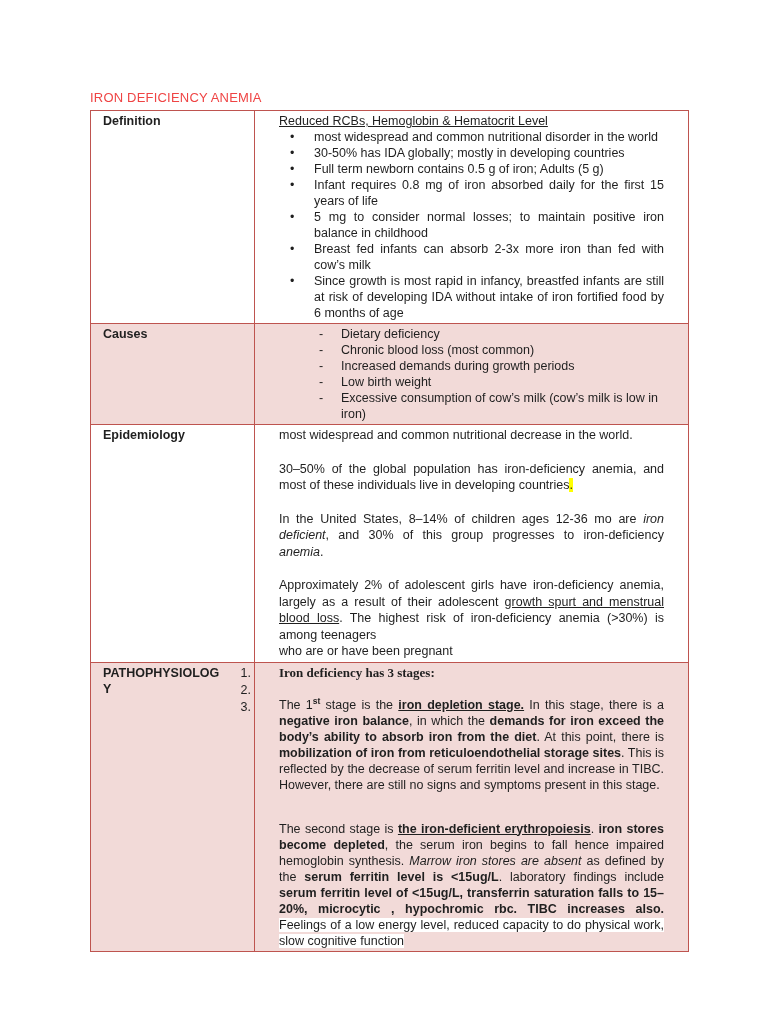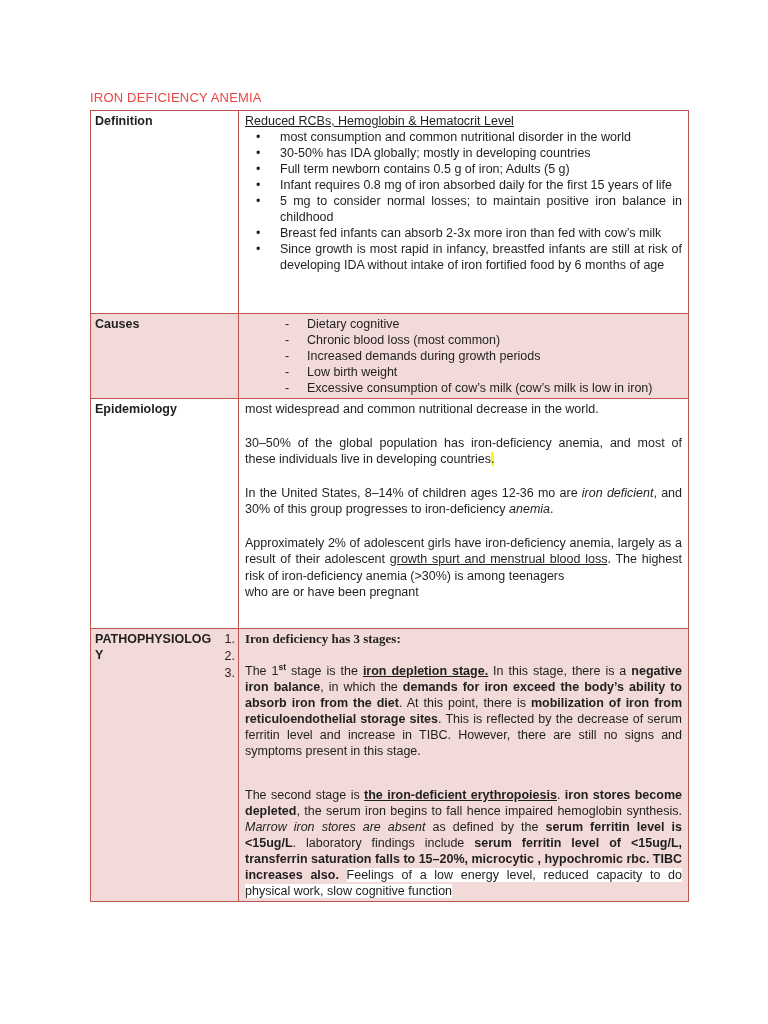--- a/index.html
+++ b/index.html
@@ -9,22 +9,22 @@
     color:#1f1f1f;
   }
   .page{padding:90px 0 0 90px;}
   .doc-title{font-size:13px;letter-spacing:.2px;margin-bottom:5px;color:#ef4444;}
   table.doc-table{border-collapse:collapse;width:599px;table-layout:fixed;}
   td{
     border:1.5px solid #be544f;vertical-align:top;
     font-size:12.5px;line-height:16px;
   }
   tr.shaded td{background:#f2dad8;}
-  .label-cell{width:139px;font-weight:bold;padding:2px 4px;}
-  .content-cell{padding:2px 6px;}
+  .label-cell{width:139px;font-weight:bold;padding:2px 12px;}
+  .content-cell{padding:2px 24px;}
   tr.row-definition{height:203px;}
   tr.row-causes{height:79px;margin-left:16px;}
   tr.row-epidemiology{height:230px;}
   tr.row-pathophysiology{height:268px;}
 
   .heading-underline{text-decoration:underline;}
 
   .bullet-item{display:flex;margin-left:8px;}
   .bullet-item .marker{flex:none;width:24px;padding-left:3px;}
   .dash-item{display:flex;margin-left:40px;}
@@ -69,21 +69,21 @@
     <tbody>
         <tr class="row-definition">
       <td class="label-cell">
         <span>Definition</span>
       </td>
       <td class="content-cell">
         <div class="heading-underline">Reduced RCBs, Hemoglobin &amp; Hematocrit Level</div>
         <div>
               <div class="bullet-item">
                 <span class="marker">•</span>
-                <span class="item-text">most consumption and common nutritional disorder in the world</span>
+                <span class="item-text">most widespread and common nutritional disorder in the world</span>
               </div>
               <div class="bullet-item">
                 <span class="marker">•</span>
                 <span class="item-text">30-50% has IDA globally; mostly in developing countries</span>
               </div>
               <div class="bullet-item">
                 <span class="marker">•</span>
                 <span class="item-text">Full term newborn contains 0.5 g of iron; Adults (5 g)</span>
               </div>
               <div class="bullet-item">
@@ -107,21 +107,21 @@
     </tr>
 
     <tr class="row-causes shaded">
       <td class="label-cell">
         <span>Causes</span>
       </td>
       <td class="content-cell">
         <div>
               <div class="dash-item">
                 <span class="marker">-</span>
-                <span class="item-text">Dietary cognitive</span>
+                <span class="item-text">Dietary deficiency</span>
               </div>
               <div class="dash-item">
                 <span class="marker">-</span>
                 <span class="item-text">Chronic blood loss (most common)</span>
               </div>
               <div class="dash-item">
                 <span class="marker">-</span>
                 <span class="item-text">Increased demands during growth periods</span>
               </div>
               <div class="dash-item">

